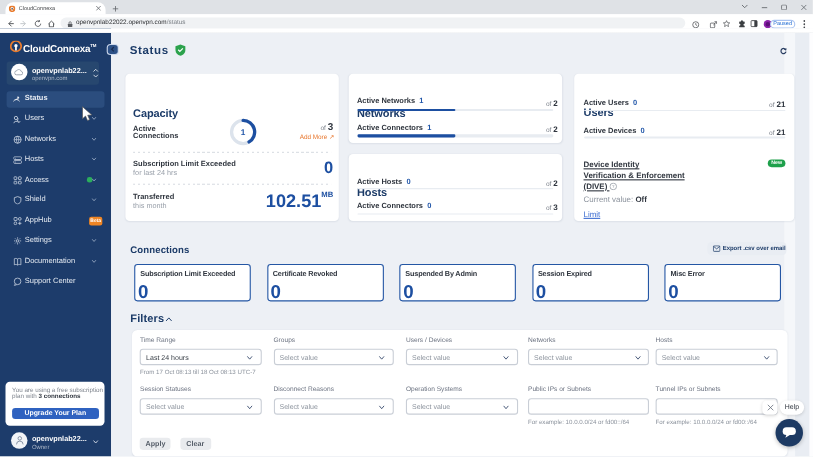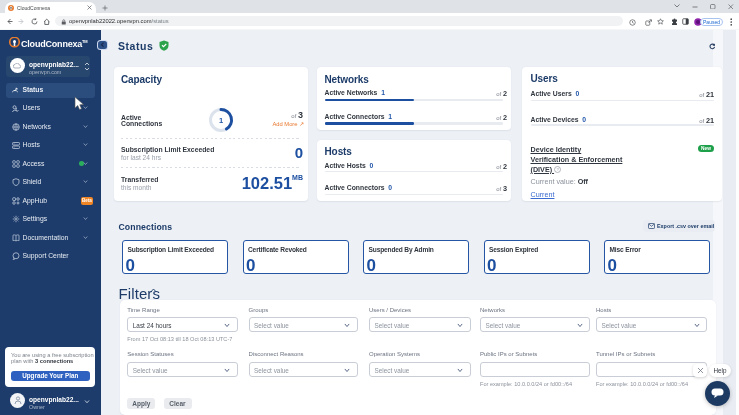--- a/index.html
+++ b/index.html
@@ -19,21 +19,21 @@
   #acct { left:6px; top:30px; width:84px; height:21px; background:#27476f; border-radius:3px; }
   .menu-item { left:6px; width:89px; height:15px; }
   .mi-label { position:absolute; left:16.5px; top:3.2px; font-size:6.8px; color:#e7ecf3; }
   .mi-chev { position:absolute; right:7px; top:4px; width:5px; height:5px; }
   
   #main { left:101px; top:26px; width:625px; height:389px; background:#edf0f5; }
   #scrollstrip { left:713px; top:26px; width:9.5px; height:389px; background:#f5f7fa; }
   #scrollthumb { left:722.5px; top:26px; width:13.5px; height:389px; background:#e9edf3; }
   #scrolledge { left:736px; top:26px; width:3px; height:389px; background:#fdfdfe; }
   .card { position:absolute; background:#fff; border-radius:4px; box-shadow:0 0.5px 1.5px rgba(30,50,90,0.08); }
-  .ctitle { position:absolute; font-size:10px; font-weight:bold; color:#1c3b68; letter-spacing:-0.1px; }
+  .ctitle { position:absolute; font-size:10px; font-weight:bold; color:#1c3b68; letter-spacing:-0.1px;margin-top:24px; }
   .rowlbl { position:absolute; font-size:6.8px; font-weight:bold; color:#30363f; }
   .rowval { color:#2257a9; font-weight:bold; }
   .ofn { position:absolute; font-size:6px; color:#7c828b; white-space:nowrap; }
   .ofn b { font-size:7.3px; color:#30363f; }
   .bar { position:absolute; height:2.6px; background:#e8ecf1; border-radius:1.3px; }
   .bar .fill { position:absolute; left:0; top:0; height:100%; background:#1d4fa1; border-radius:1.3px; }
   .sep { position:absolute; height:1px; background:repeating-linear-gradient(90deg,#d9dde3 0 2px,rgba(0,0,0,0) 2px 4.5px); }
   .bigblue { position:absolute; color:#1d4fa1; font-weight:bold; }
   .conn-card { position:absolute; top:240px; width:106px; height:34px; background:#fff; border:1.4px solid #2456a4; border-radius:3px; }
   .cc-lbl { position:absolute; left:4.5px; top:4.5px; font-size:6.6px; font-weight:bold; color:#30363f; letter-spacing:-0.15px; }
@@ -338,21 +338,21 @@
 <div class="bar" style="left:530.5px;top:99.5px;width:183.5px;height:1.6px;"></div>
 <div class="rowlbl" style="left:530.5px;top:115.5px;">Active Devices&nbsp; <span class="rowval">0</span></div>
 <div class="ofn" style="left:674px;top:115.5px;width:40px;text-align:right;">of <b>21</b></div>
 <div class="bar" style="left:530.5px;top:124.3px;width:183.5px;height:1.6px;"></div>
 <div class="rowlbl" style="left:530.5px;top:145.2px;line-height:9.7px;font-size:7.2px;text-decoration:underline;">Device Identity<br>Verification &amp; Enforcement<br>(DIVE) <svg width="7" height="7" viewBox="0 0 14 14" style="vertical-align:-1px">
       <circle cx="7" cy="7" r="6" fill="none" stroke="#8b929c" stroke-width="1.3"></circle>
       <text x="7" y="10" text-anchor="middle" font-size="8" fill="#8b929c" font-weight="normal">?</text>
     </svg></div>
 <div class="abs" style="left:698px;top:145px;width:16px;height:7px;background:#1ea04b;border-radius:3.5px;color:#fff;font-size:4.8px;font-weight:bold;text-align:center;line-height:7px;">New</div>
 <div class="abs" style="left:530.5px;top:177.3px;font-size:7.2px;color:#8b929c;">Current value: <b style="color:#30363f;">Off</b></div>
-<div class="abs" style="left:530.5px;top:189.6px;font-size:7.2px;color:#3a6bd0;text-decoration:underline;">Current</div>
+<div class="abs" style="left:530.5px;top:189.6px;font-size:7.2px;color:#3a6bd0;text-decoration:underline;">Limit</div>
 
 <div class="abs" style="left:118.5px;top:221.5px;font-size:8.7px;font-weight:bold;color:#1c3b68;letter-spacing:0.1px;">Connections</div>
 <div class="abs" style="left:642.5px;top:219.5px;width:72.5px;height:12px;background:#e9edf3;border-radius:4px;"></div>
 <svg class="abs" style="left:648px;top:222.5px" width="7" height="6" viewBox="0 0 14 12">
     <rect x="1" y="1" width="12" height="10" rx="1.5" fill="none" stroke="#1c3b68" stroke-width="1.4"></rect>
     <path d="M1.5 2 L7 6.5 L12.5 2" fill="none" stroke="#1c3b68" stroke-width="1.4"></path>
   </svg>
 <div class="abs" style="left:657px;top:223.2px;font-size:5.4px;font-weight:bold;color:#1c3b68;">Export .csv over email</div>
 <div class="conn-card" style="left:122px;">
     <div class="cc-lbl">Subscription Limit Exceeded</div>
@@ -368,21 +368,21 @@
   </div>
 <div class="conn-card" style="left:483.5px;">
     <div class="cc-lbl">Session Expired</div>
     <div class="cc-val">0</div>
   </div>
 <div class="conn-card" style="left:604px;">
     <div class="cc-lbl">Misc Error</div>
     <div class="cc-val">0</div>
   </div>
 
-<div class="abs" style="left:118.5px;top:285.3px;font-size:15px;font-weight:normal;color:#1c3b68;letter-spacing:0.1px;">Filters</div>
+<div class="abs" style="left:118.5px;top:285.3px;font-size:10px;font-weight:bold;color:#1c3b68;letter-spacing:0.1px;">Filters</div>
 <svg class="abs" style="left:150px;top:288px" width="7" height="4.5" viewBox="0 0 14 9">
     <path d="M2 7.5 L7 2 L12 7.5" fill="none" stroke="#1c3b68" stroke-width="1.8"></path>
   </svg>
 <div class="card" style="left:119.5px;top:299.5px;width:596.5px;height:115.5px;border-radius:5px;"></div>
 
 <div class="flbl" style="left:127.3px;top:306.5px;">Time Range</div>
 <div class="flbl" style="left:248.6px;top:306.5px;">Groups</div>
 <div class="flbl" style="left:369px;top:306.5px;">Users / Devices</div>
 <div class="flbl" style="left:480px;top:306.5px;">Networks</div>
 <div class="flbl" style="left:596px;top:306.5px;">Hosts</div>

